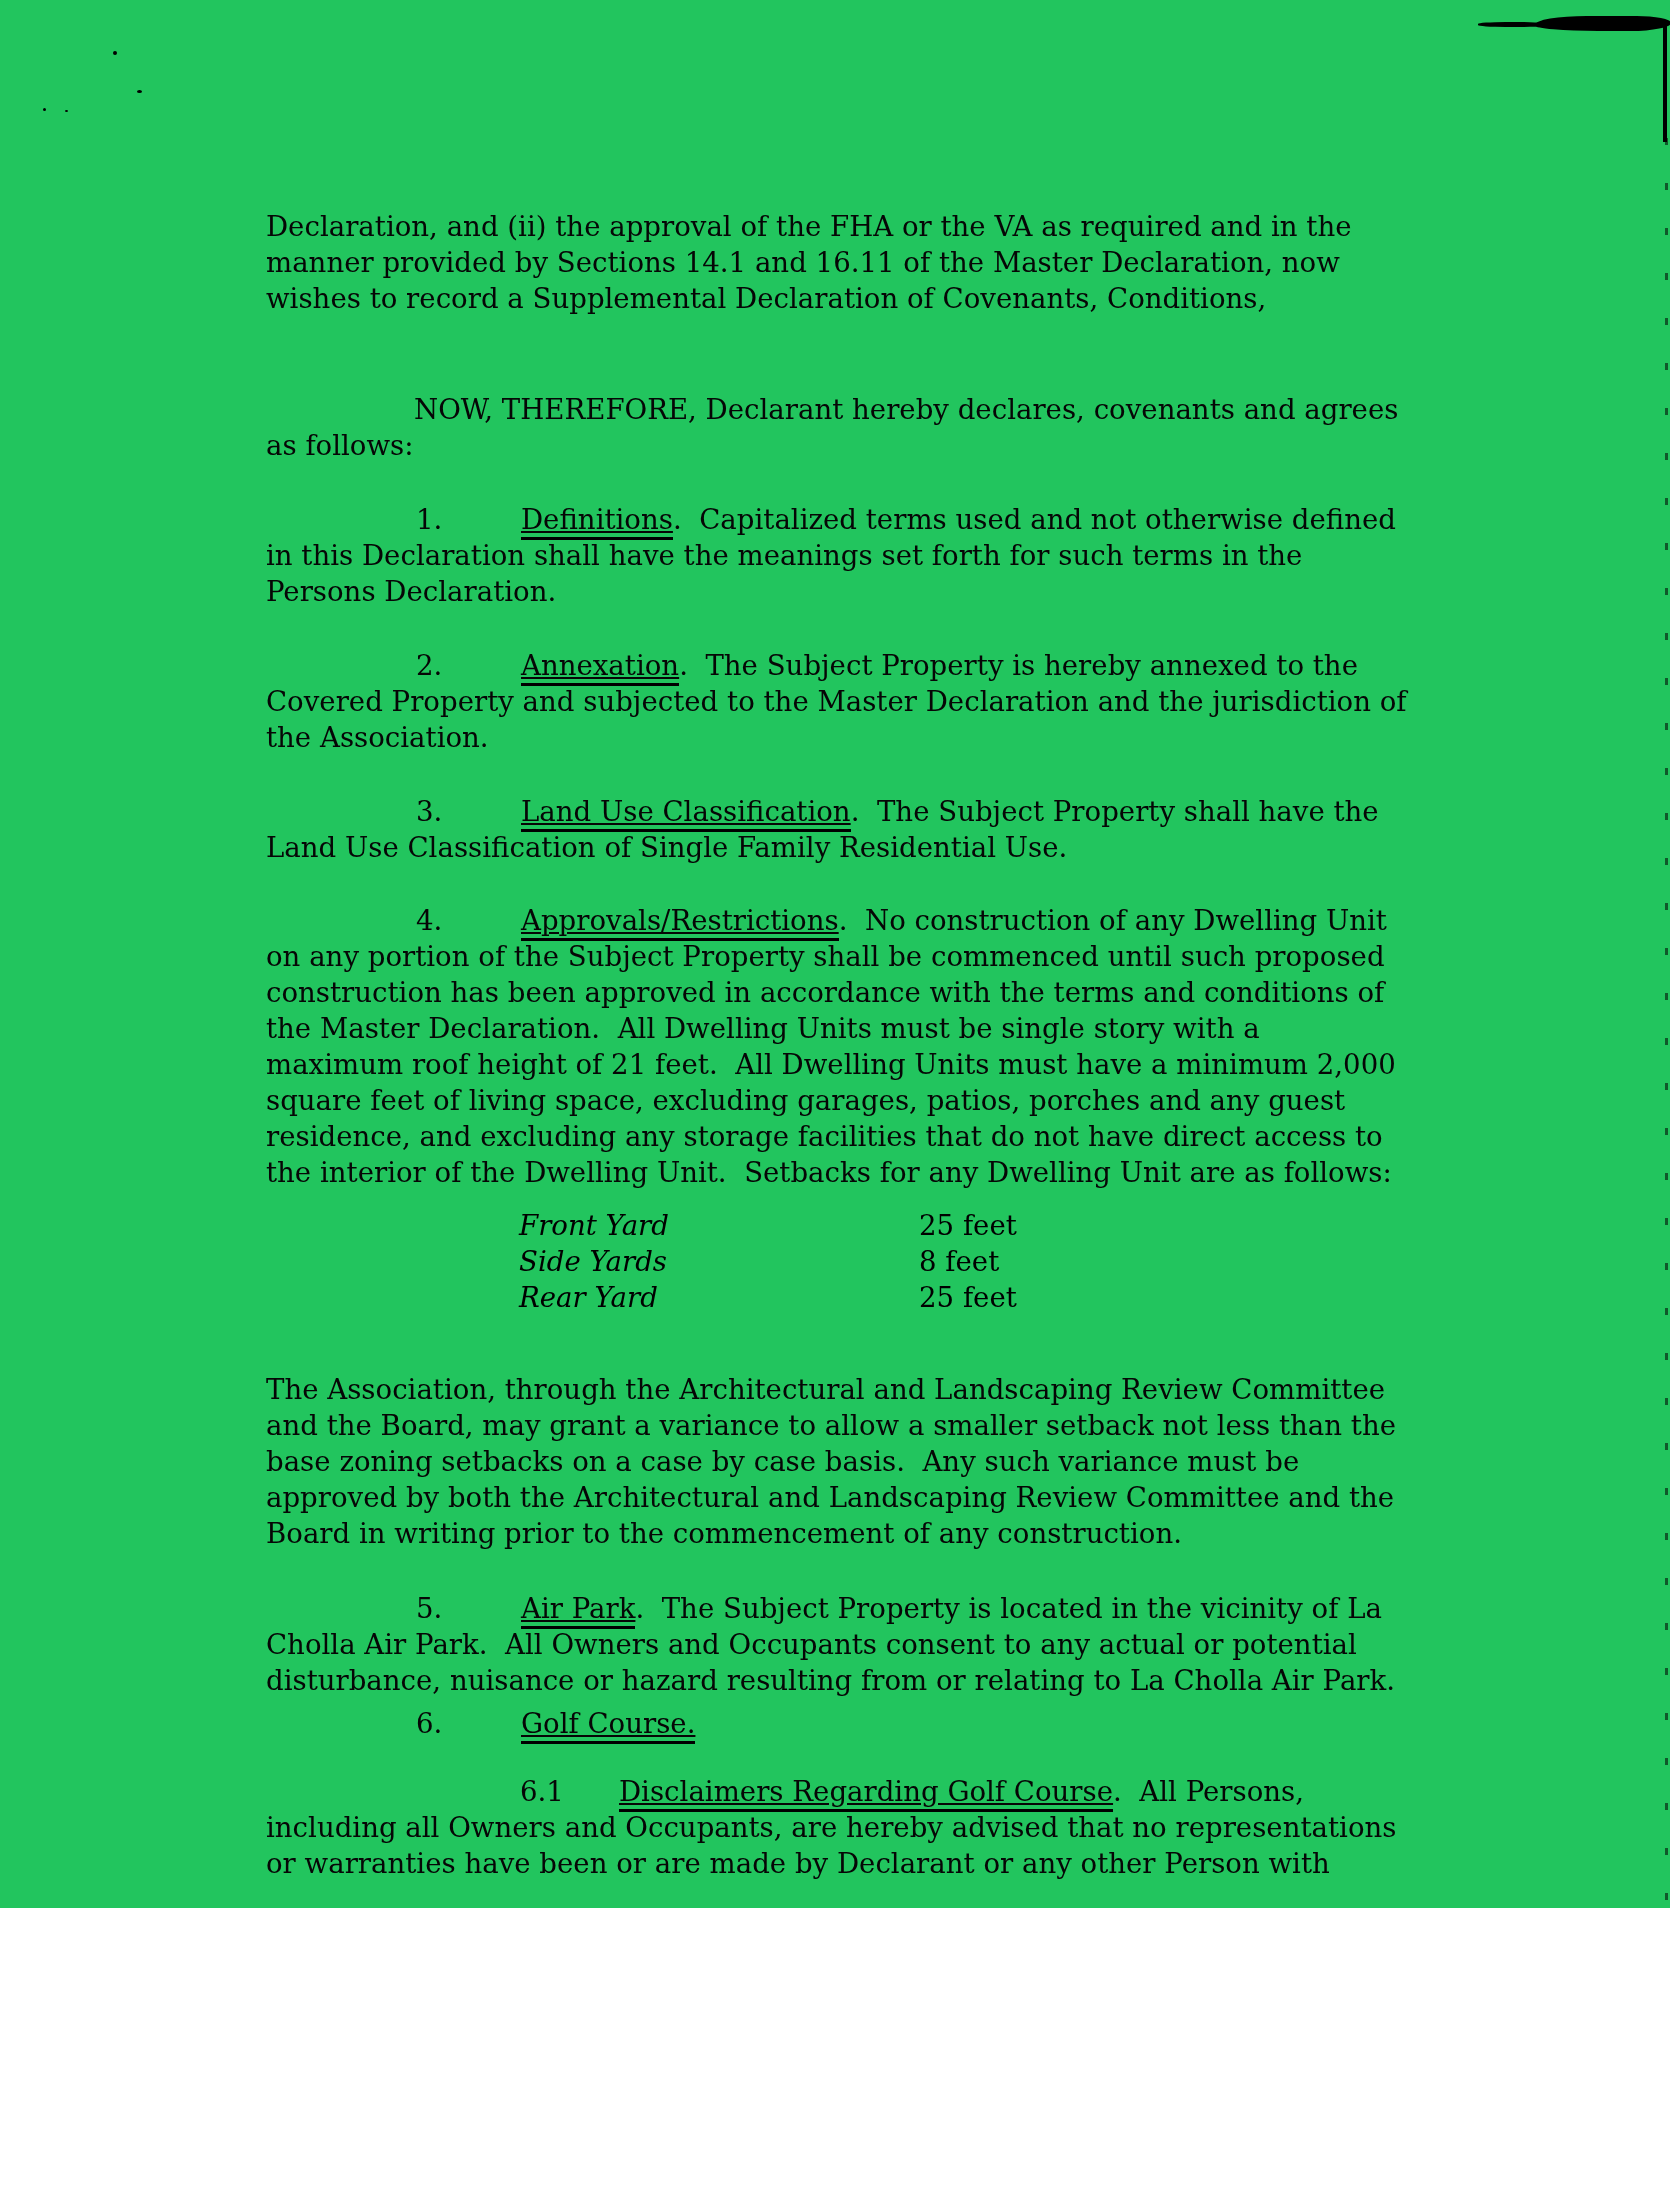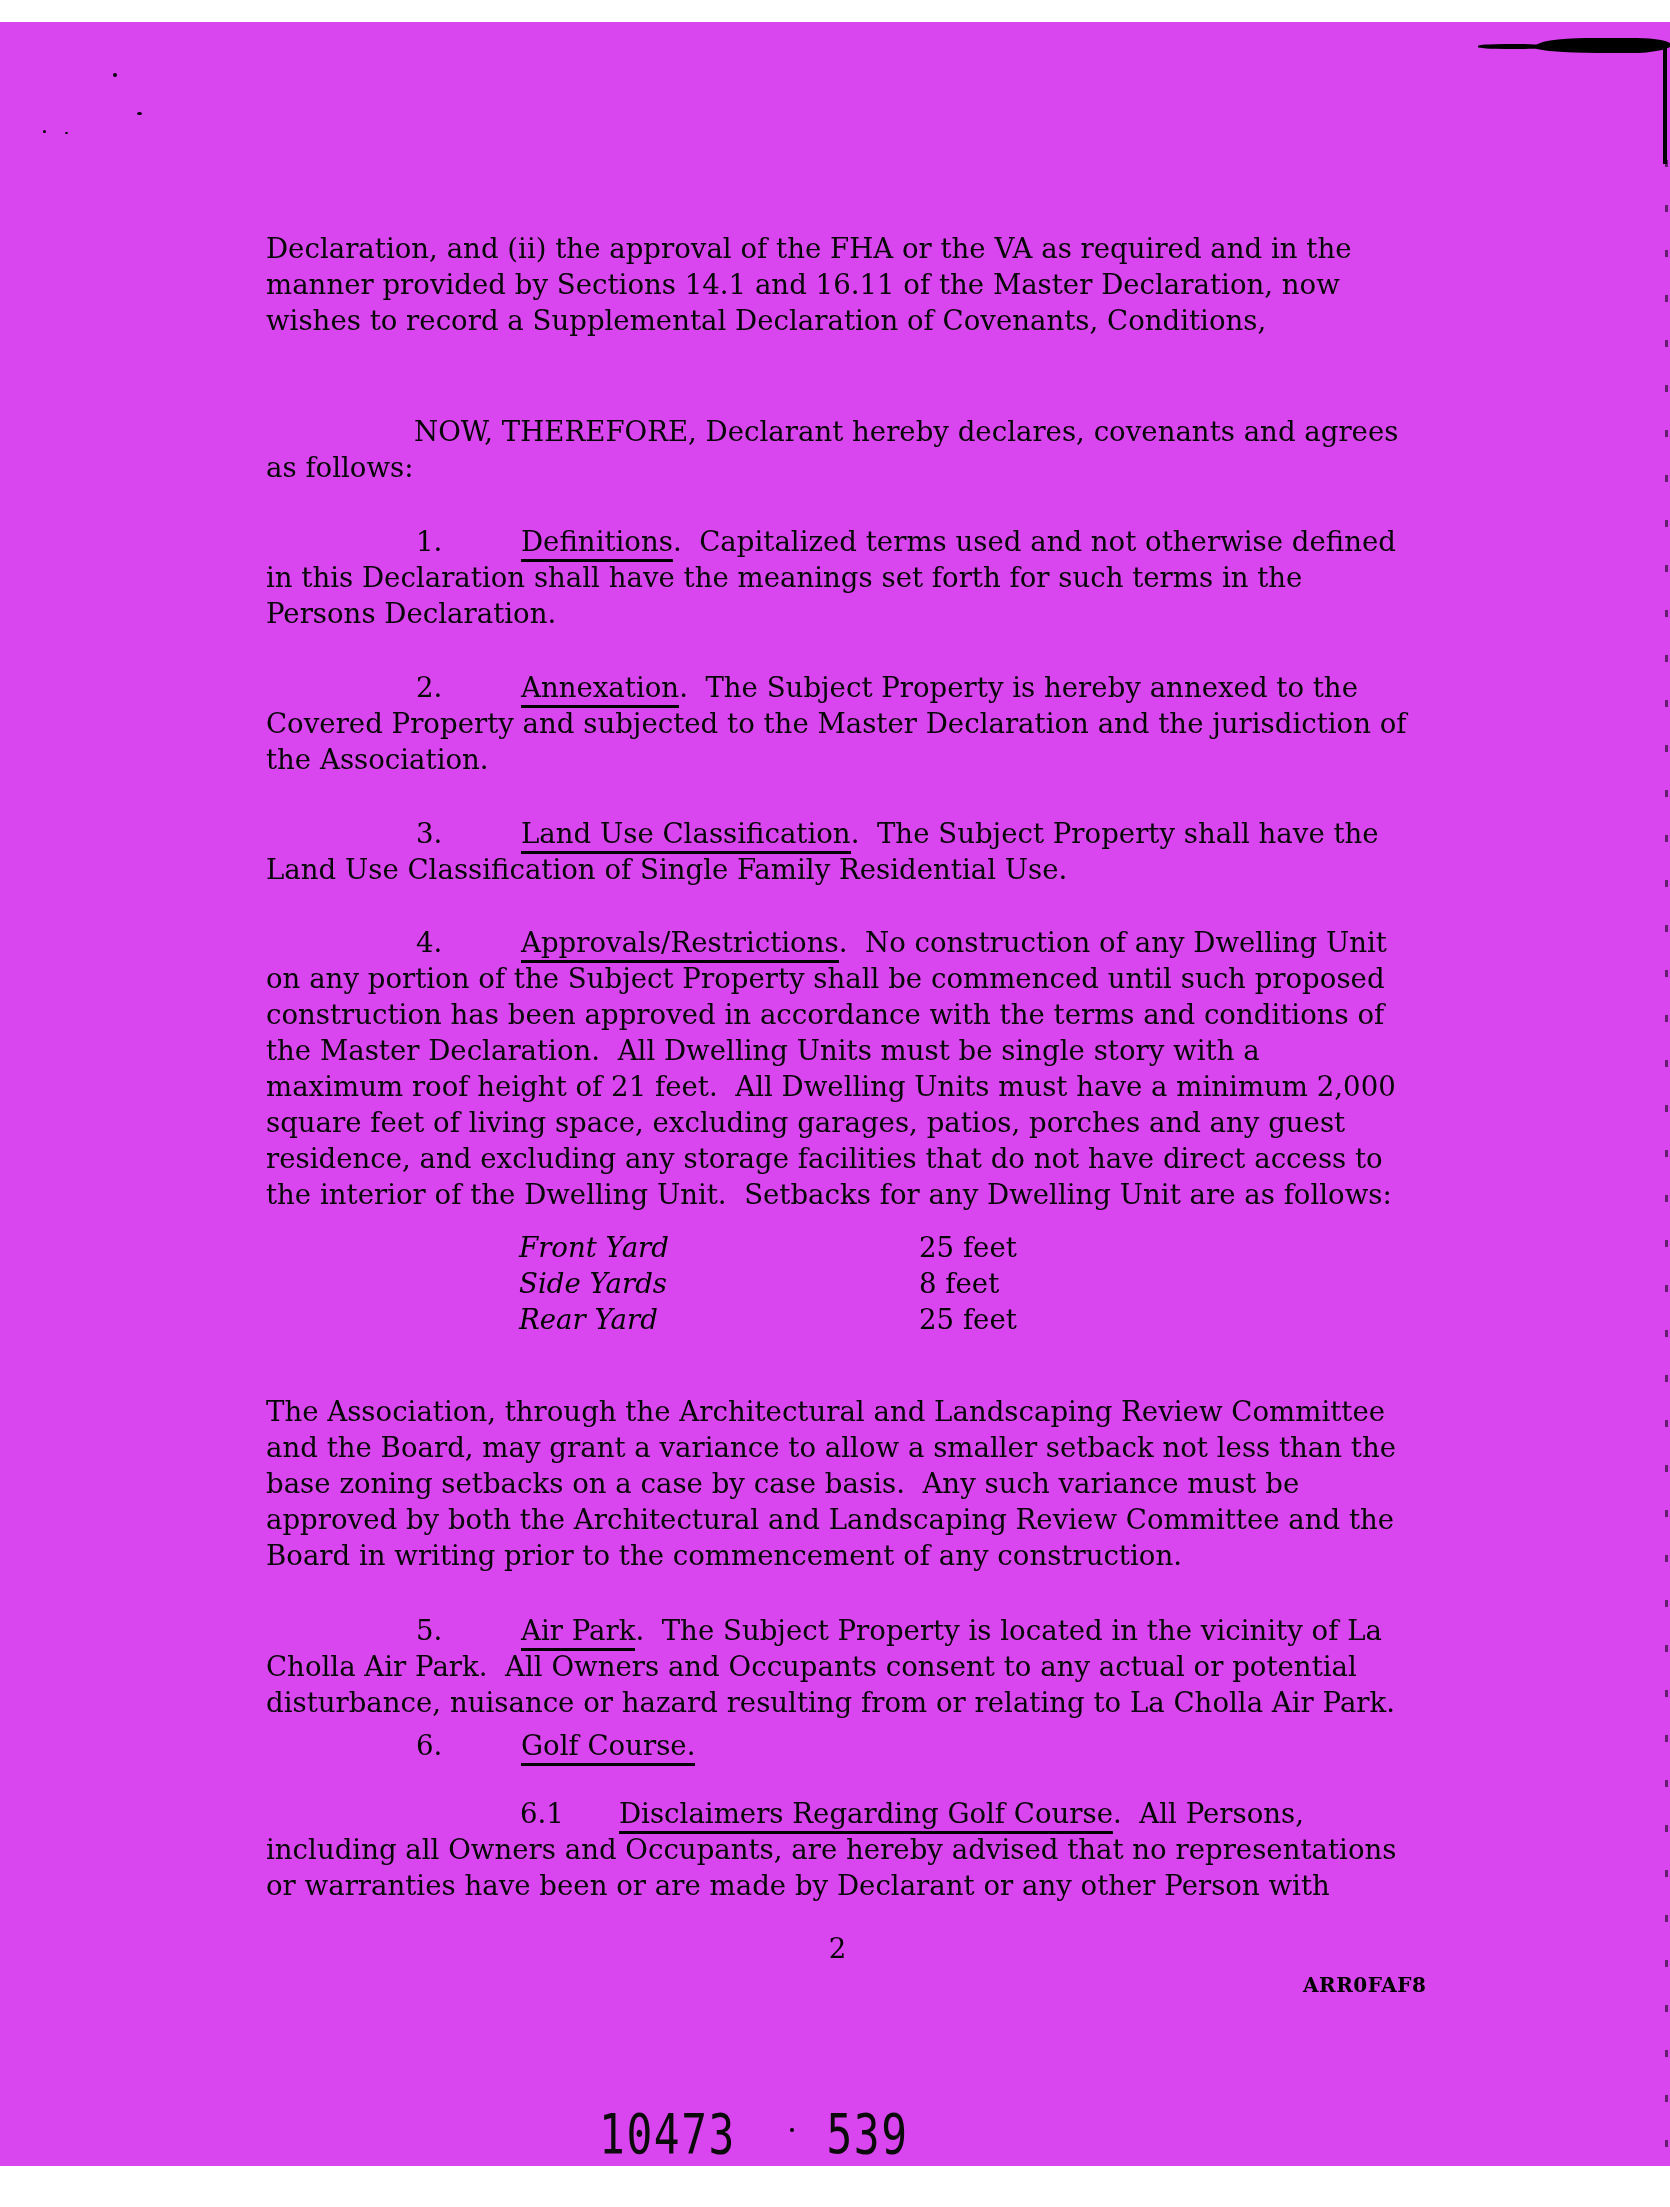--- a/index.html
+++ b/index.html
@@ -1,30 +1,29 @@
 <!DOCTYPE html>
 <html><head>
 <meta charset="utf-8">
 <style>
   html,body{margin:0;padding:0;background:#ffffff;}
   .page{
     position:relative;
-    width:1671px;height:2144px;
-    background:#d946ef;
+    width:1671px;height:1908px;
+    background:#22c55e;
     color:#000;
     font-family:"DejaVu Serif", serif;
     overflow:hidden;
-    margin-top:22px;
   }
   .block{position:absolute;left:266px;width:1157px;}
   .line{white-space:pre;font-size:27.6px;line-height:36px;height:36px;color:#060606;}
   .ind{text-indent:148px;}
   .num{display:inline-block;margin-left:150px;width:105px;}
   .num61{display:inline-block;margin-left:254px;width:99px;}
-  .head{border-bottom:3px solid #000;padding-bottom:1px;}
+  .head{border-bottom:3px solid #000;padding-bottom:1px;text-decoration:underline;}
   
   .t-row{white-space:pre;font-size:27.6px;line-height:36px;height:36px;}
   .t-label{display:inline-block;width:400px;font-style:italic;}
   
   .page-num{position:absolute;left:266px;top:1910px;width:1143px;text-align:center;font-size:27.6px;}
   .doc-code{position:absolute;left:1303px;top:1951px;font-size:20px;font-weight:bold;letter-spacing:0.5px;}
   .stamp{
     position:absolute;left:599px;top:2080px;
     font-family:"DejaVu Sans Mono", monospace;
     font-size:55px;letter-spacing:2px;color:#0a0a0a;

